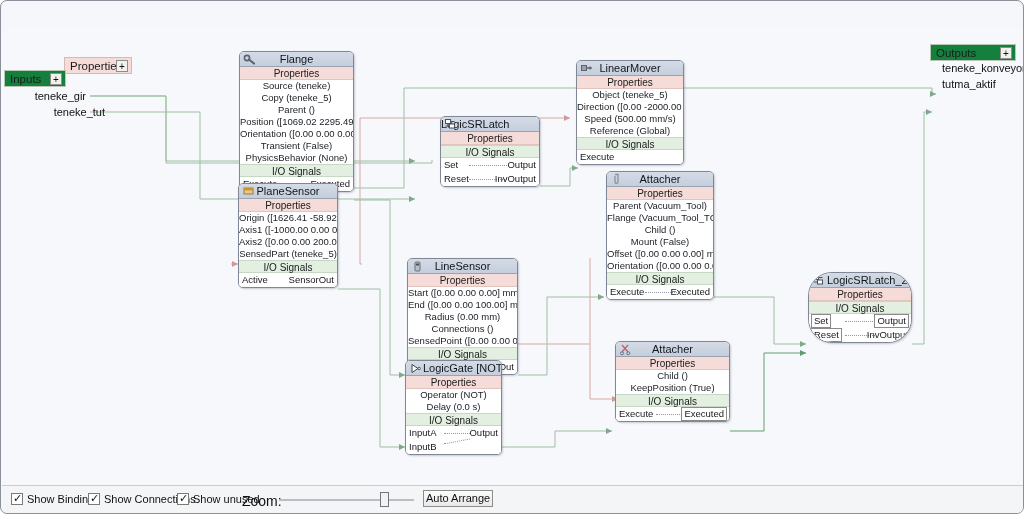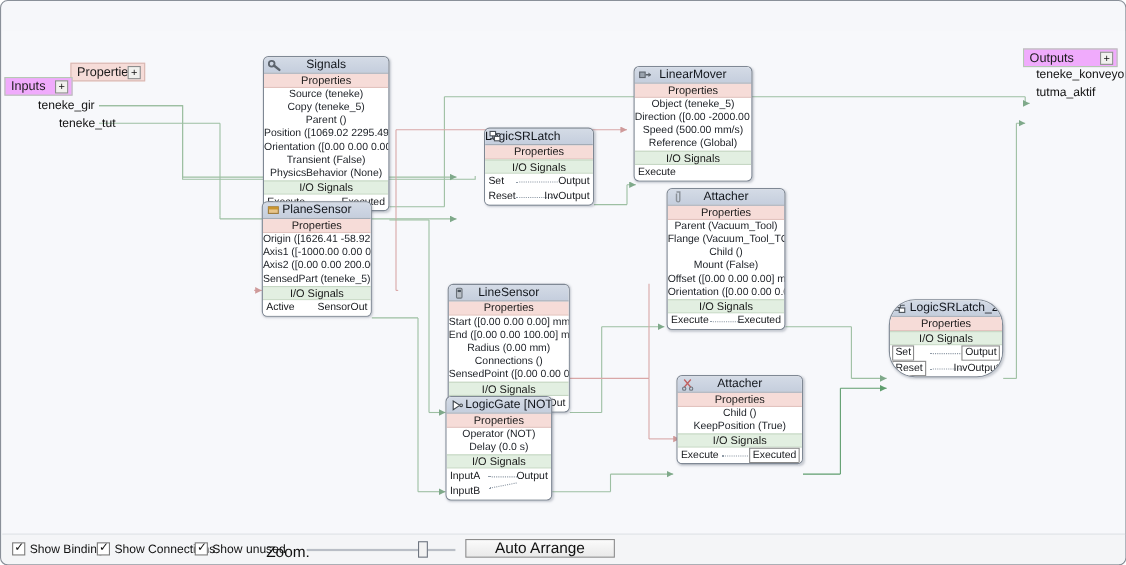--- a/index.html
+++ b/index.html
@@ -47,21 +47,21 @@
 
   
   .panelhdr {
     position: absolute;
     height: 17px; line-height: 17px;
     font-size: 11.5px; color: #1b1b1b;
     padding-left: 5px; padding-right: 22px;
     border: 1px solid #b9c2b6;
     white-space: nowrap;
   }
-  .panelhdr.green { background: #f0abfc; border-color: #b6c8b4; }
+  .panelhdr.green { background: #15803d; border-color: #b6c8b4; }
   .panelhdr.pink  { background: #f6dcd8; border-color: #d9b7b2; }
   .panelhdr .plus {
     position: absolute; right: 3px; top: 2px;
     width: 12px; height: 12px; line-height: 11px;
     font-size: 10px; text-align: center;
     background: #f1f1ee; border: 1px solid #8d8d8d; color: #111;
   }
   .ioitem {
     position: absolute;
     height: 15px; line-height: 15px;
@@ -155,21 +155,21 @@
     width: 135px; height: 2px; background: #b9bec6;
   }
   #zoomthumb {
     position: absolute;
     width: 9px; height: 15px; background: #f2f2f2;
     border: 1px solid #6e7580;
   }
   #autoarrange {
     position: absolute; top: 4px;
     height: 17px; line-height: 15px;
-    padding: 0 26px; font-size: 14px; color: #111;
+    padding: 0 2px; font-size: 11px; color: #111;
     background: linear-gradient(to bottom,#fbfbfb,#e9e9e9);
     border: 1px solid #8c8c8c;
   }
   .nosel { user-select: none; }
 </style>
 </head>
 <body>
 
 <div id="app" class="nosel">
 
@@ -288,21 +288,21 @@
     <div class="ioitem out" style="left:934px; top:49px; width:90px;">tutma_aktif</div>
 
     <div class="node" style="left:237px; top:23px; width:115px;">
       <div class="hdr">
         <span class="nicon">
           <svg width="13" height="13" viewBox="0 0 13 13">
             <circle cx="4" cy="5" r="2.6" fill="none" stroke="#5d646d" stroke-width="1.6"></circle>
             <path d="M6 6.5 L11 10.5" stroke="#5d646d" stroke-width="2.2" stroke-linecap="round"></path>
           </svg>
         </span>
-        <span>Signals</span>
+        <span>Flange</span>
       </div>
       <div class="band props">Properties</div>
       <div class="prow">Source (teneke)</div>
       <div class="prow">Copy (teneke_5)</div>
       <div class="prow">Parent ()</div>
       <div class="prow">Position ([1069.02 2295.49 410...)</div>
       <div class="prow">Orientation ([0.00 0.00 0.00] deg)</div>
       <div class="prow">Transient (False)</div>
       <div class="prow">PhysicsBehavior (None)</div>
       <div class="band sig">I/O Signals</div>

